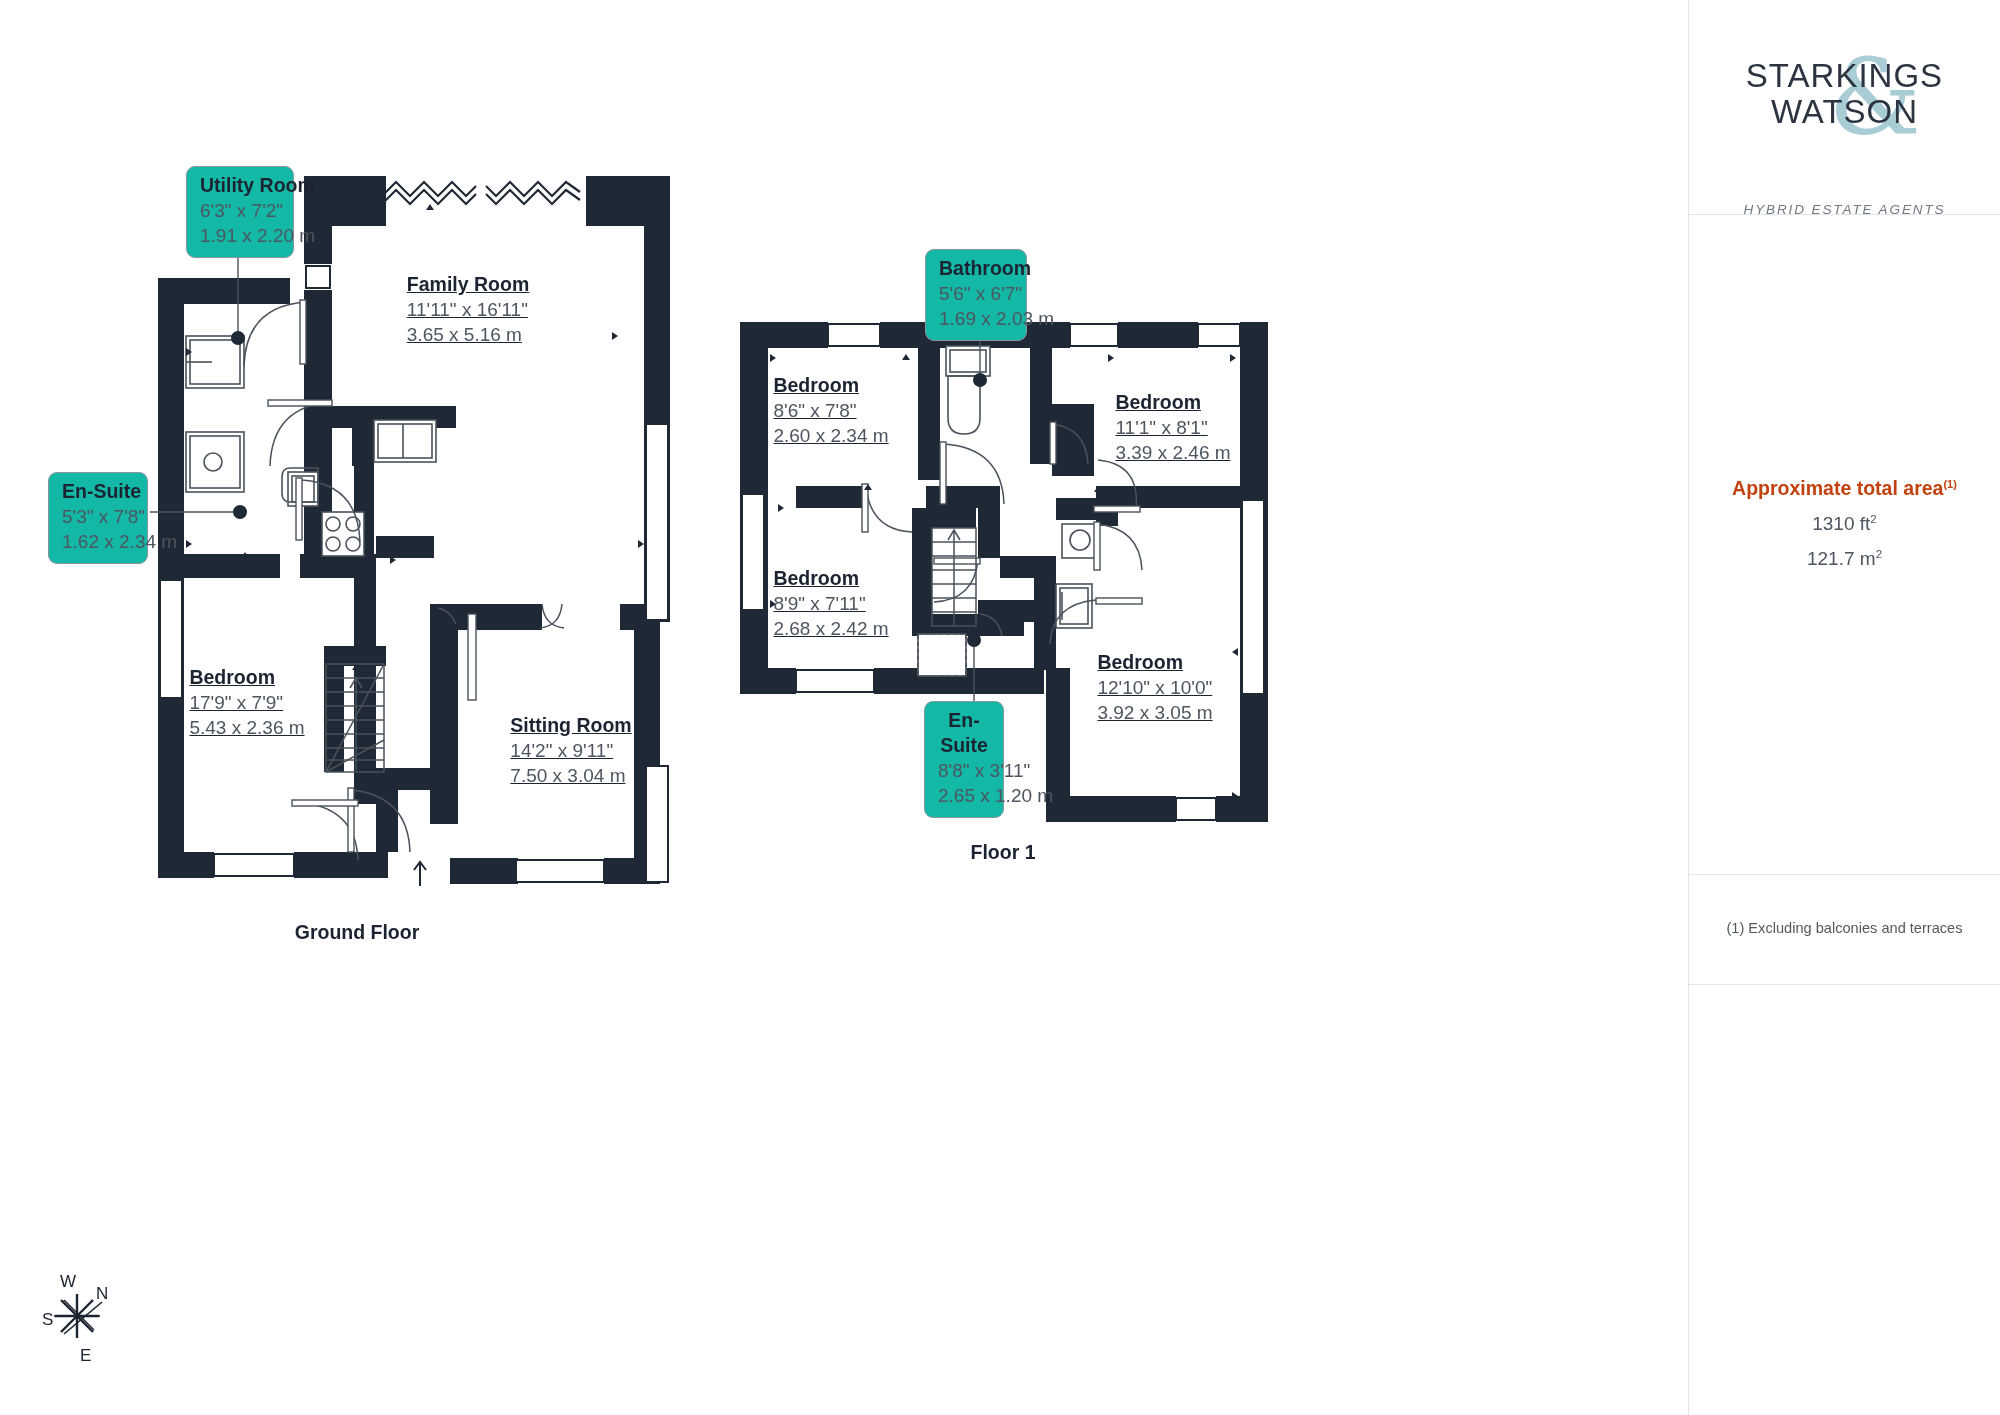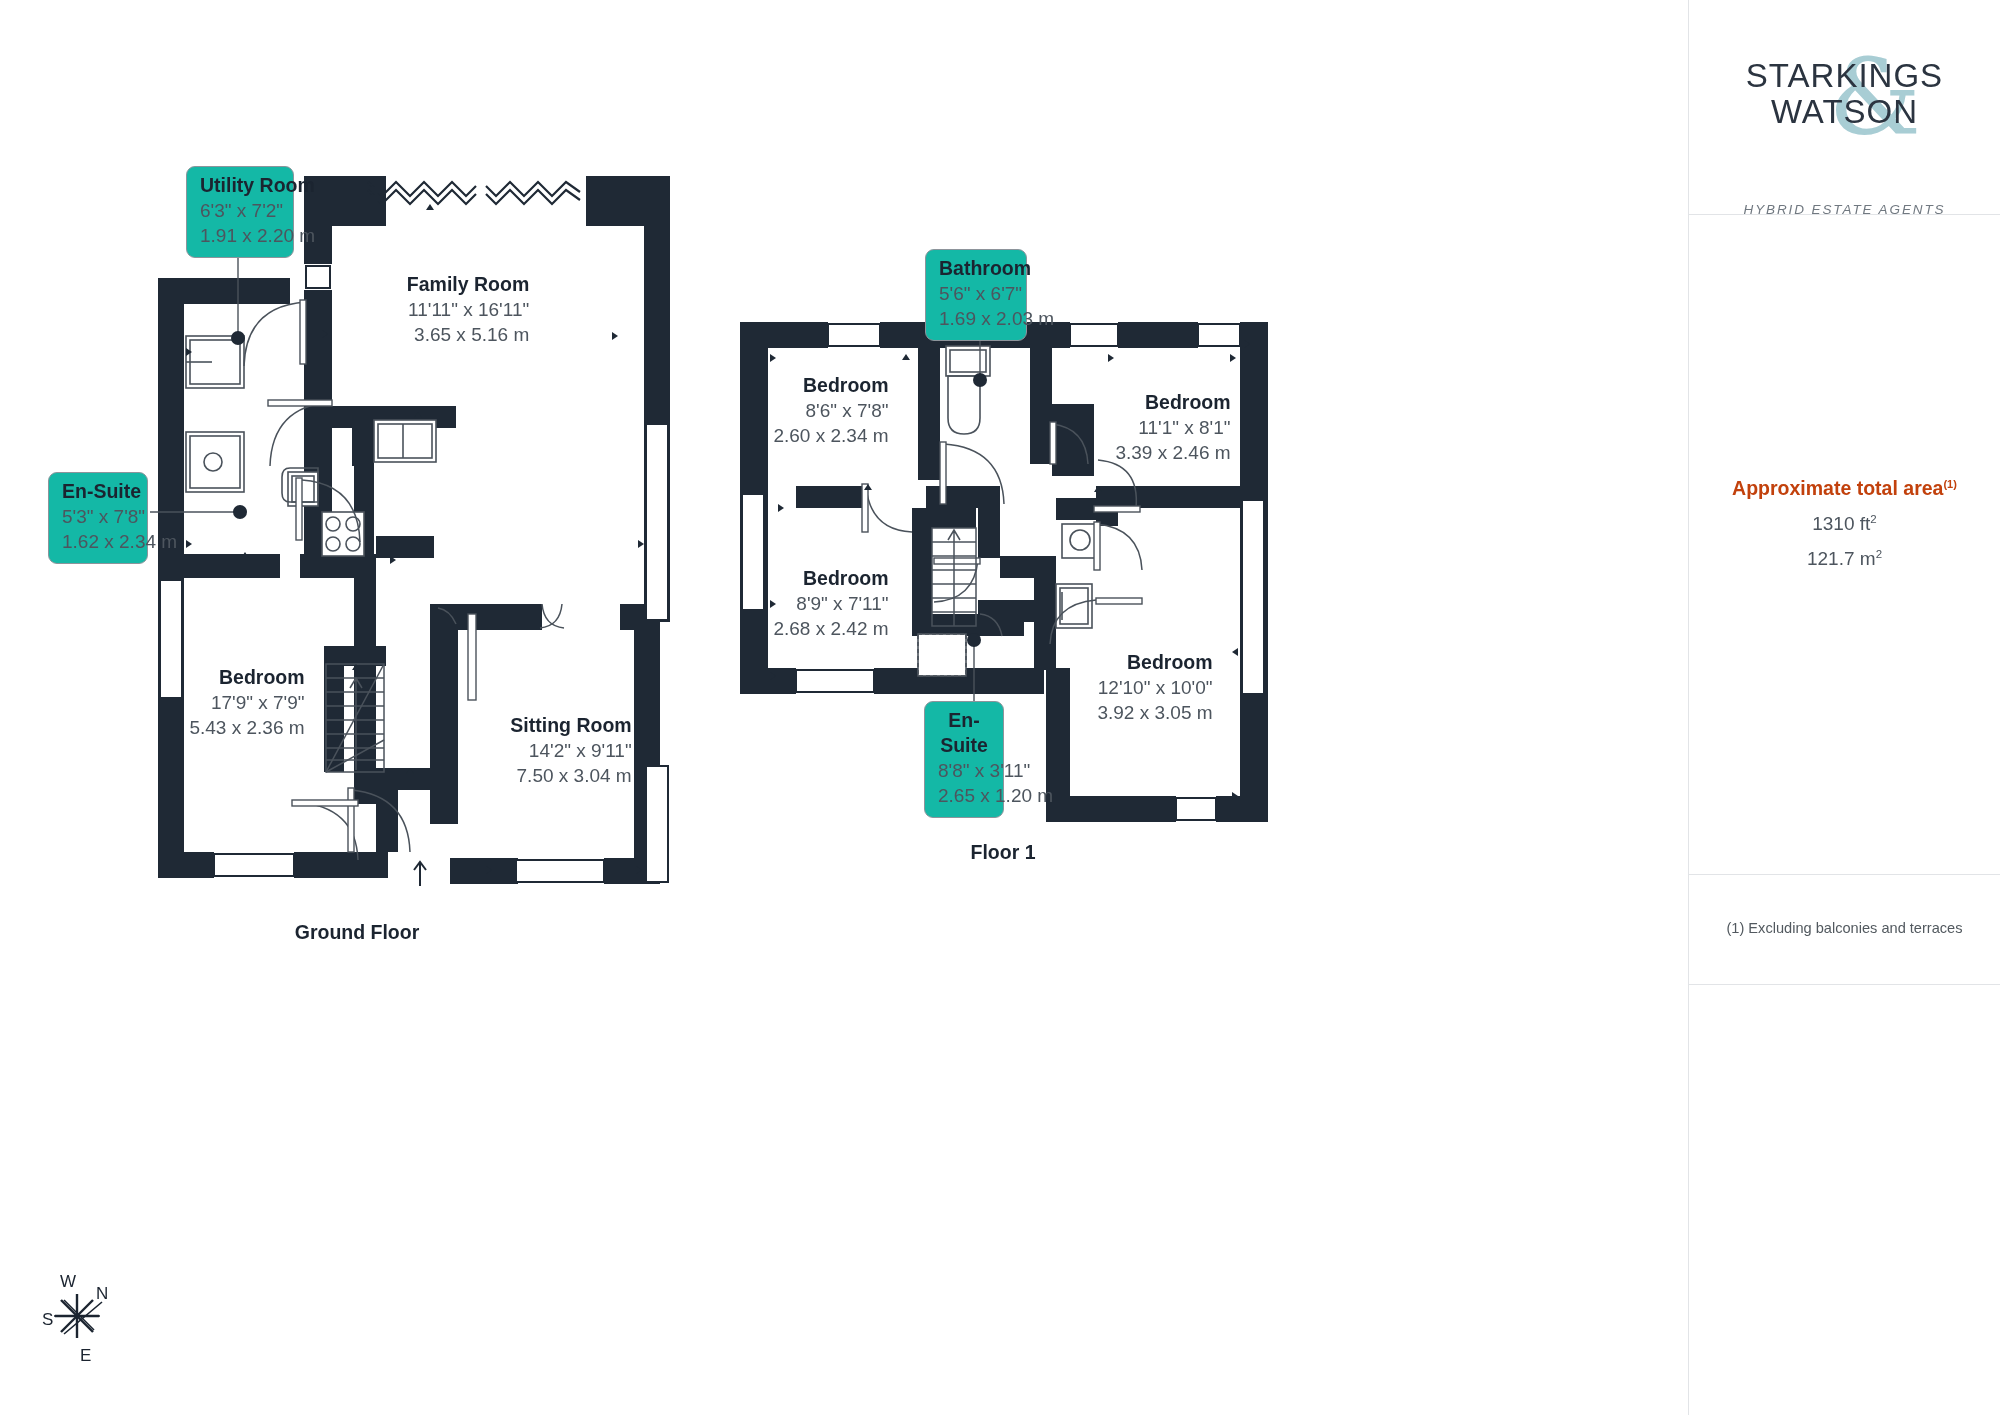--- a/index.html
+++ b/index.html
@@ -119,23 +119,24 @@
     color: #1b2430;
   }
   .giraffe b { font-weight: bold; }
 
   
   svg.plan { position: absolute; left: 0; top: 0; }
 
   
   .room-label {
     position: absolute;
-    text-align: right;
+    text-align: left;
     white-space: nowrap;
     transform: translateX(-50%);
+    text-decoration: underline;
   }
   .room-label .rl-name {
     font-size: 19.5px;
     font-weight: bold;
     color: #1b2430;
     line-height: 25px;
   }
   .room-label .rl-dim {
     font-size: 19px;
     color: #4d555e;

